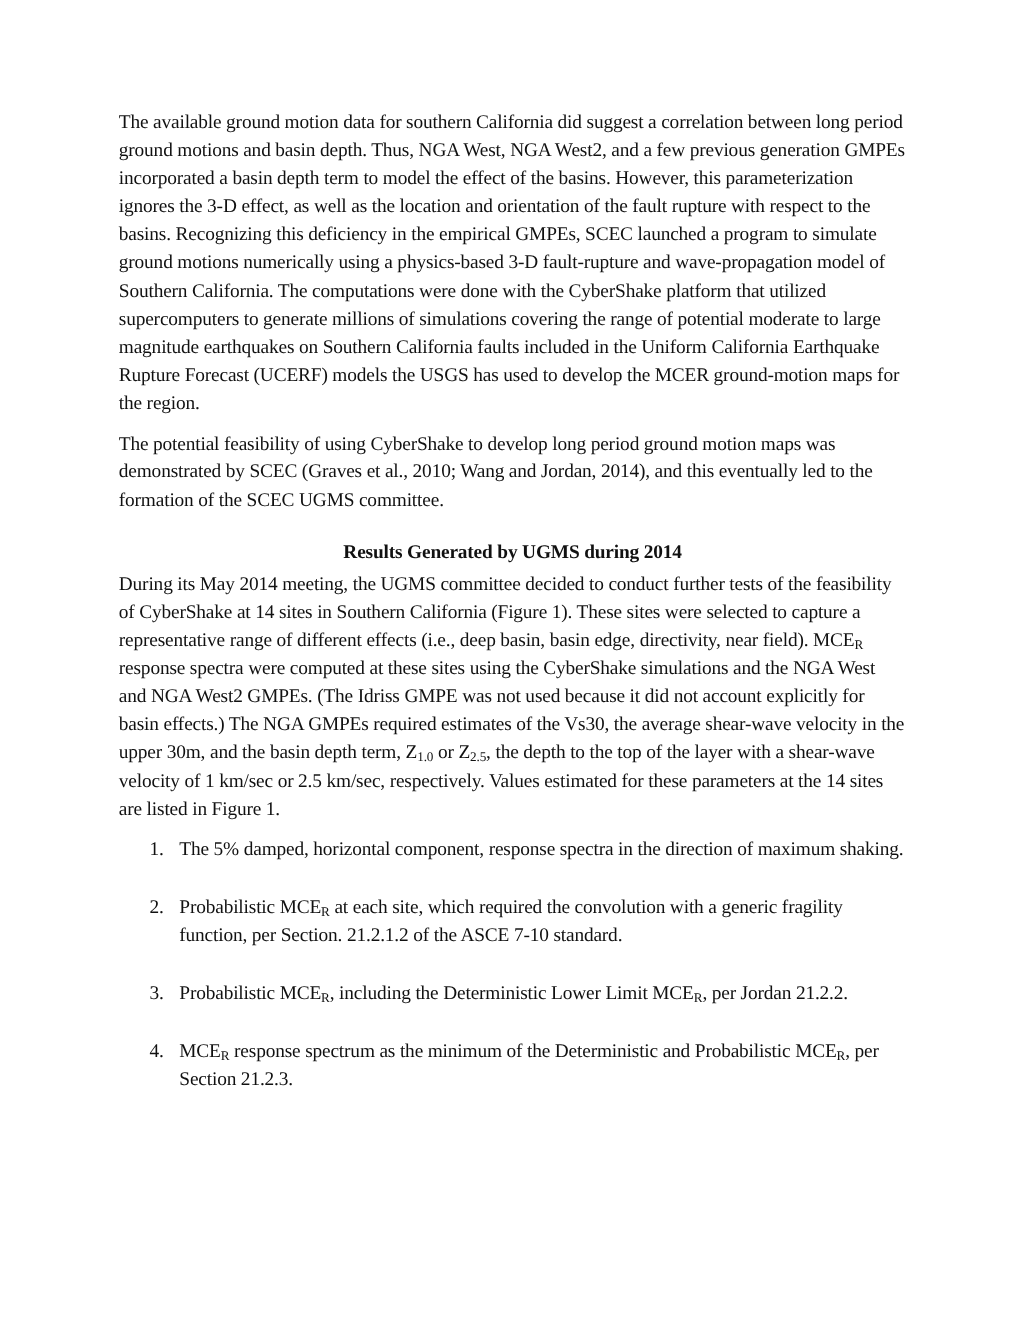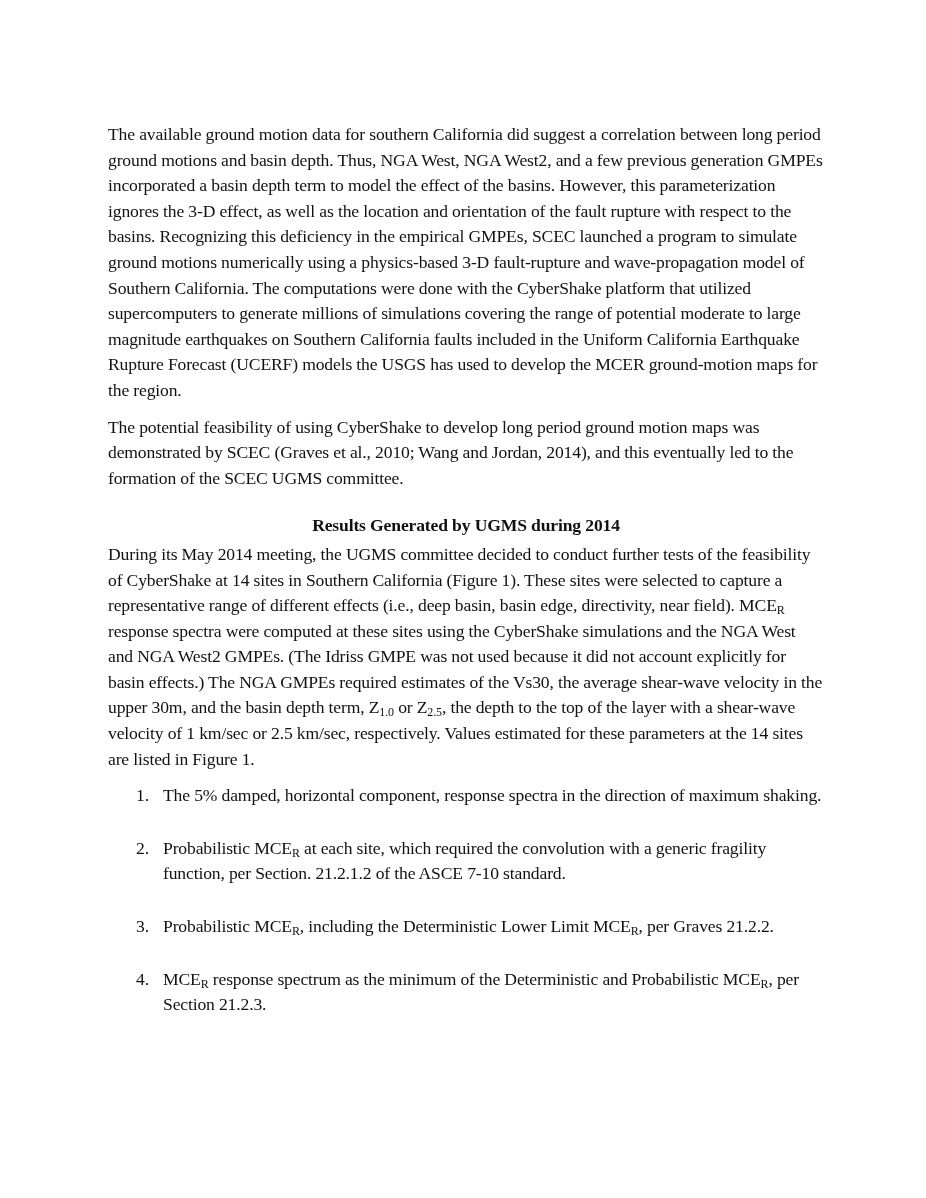--- a/index.html
+++ b/index.html
@@ -1,18 +1,18 @@
 <!DOCTYPE html>
 <html><head>
 <meta charset="utf-8">
 <style>
   html, body { margin: 0; padding: 0; background: #ffffff; }
   body { width: 926px; height: 1198px; position: relative; overflow: hidden; }
   .page {
-    position: absolute; left: 108px; top: 122px; width: 716px;
+    position: absolute; left: 108px; top: 98px; width: 716px;
     font-family: "Liberation Serif", "DejaVu Serif", serif;
     font-size: 17.6px; line-height: 25.6px; color: #111111;
     letter-spacing: -0.15px;
   }
   p { margin: 0 0 11px 0; }
   .heading { text-align: center; font-weight: bold; margin: 22px 0 3px 0; }
   sub { font-size: 12px; vertical-align: -3px; line-height: 0; }
   ol { margin: 0; padding: 0; list-style: none; }
   ol li { position: relative; padding-left: 55px; margin-bottom: 27px; }
   ol li .num { position: absolute; left: 28px; top: 0; }
@@ -33,20 +33,20 @@
     <li>
       <span class="num">1.</span>
       <span>The 5% damped, horizontal component, response spectra in the direction of maximum shaking.</span>
     </li>
     <li>
       <span class="num">2.</span>
       <span>Probabilistic MCE</span><sub>R</sub><span> at each site, which required the convolution with a generic fragility function, per Section. 21.2.1.2 of the ASCE 7-10 standard.</span>
     </li>
     <li>
       <span class="num">3.</span>
-      <span>Probabilistic MCE</span><sub>R</sub><span>, including the Deterministic Lower Limit MCE</span><sub>R</sub><span>, per Graves 21.2.2.</span>
+      <span>Probabilistic MCE</span><sub>R</sub><span>, including the Deterministic Lower Limit MCE</span><sub>R</sub><span>, per Jordan 21.2.2.</span>
     </li>
     <li>
       <span class="num">4.</span>
       <span>MCE</span><sub>R</sub><span> response spectrum as the minimum of the Deterministic and Probabilistic MCE</span><sub>R</sub><span>, per Section 21.2.3.</span>
     </li>
   </ol>
 </div>
 
 </body></html>

